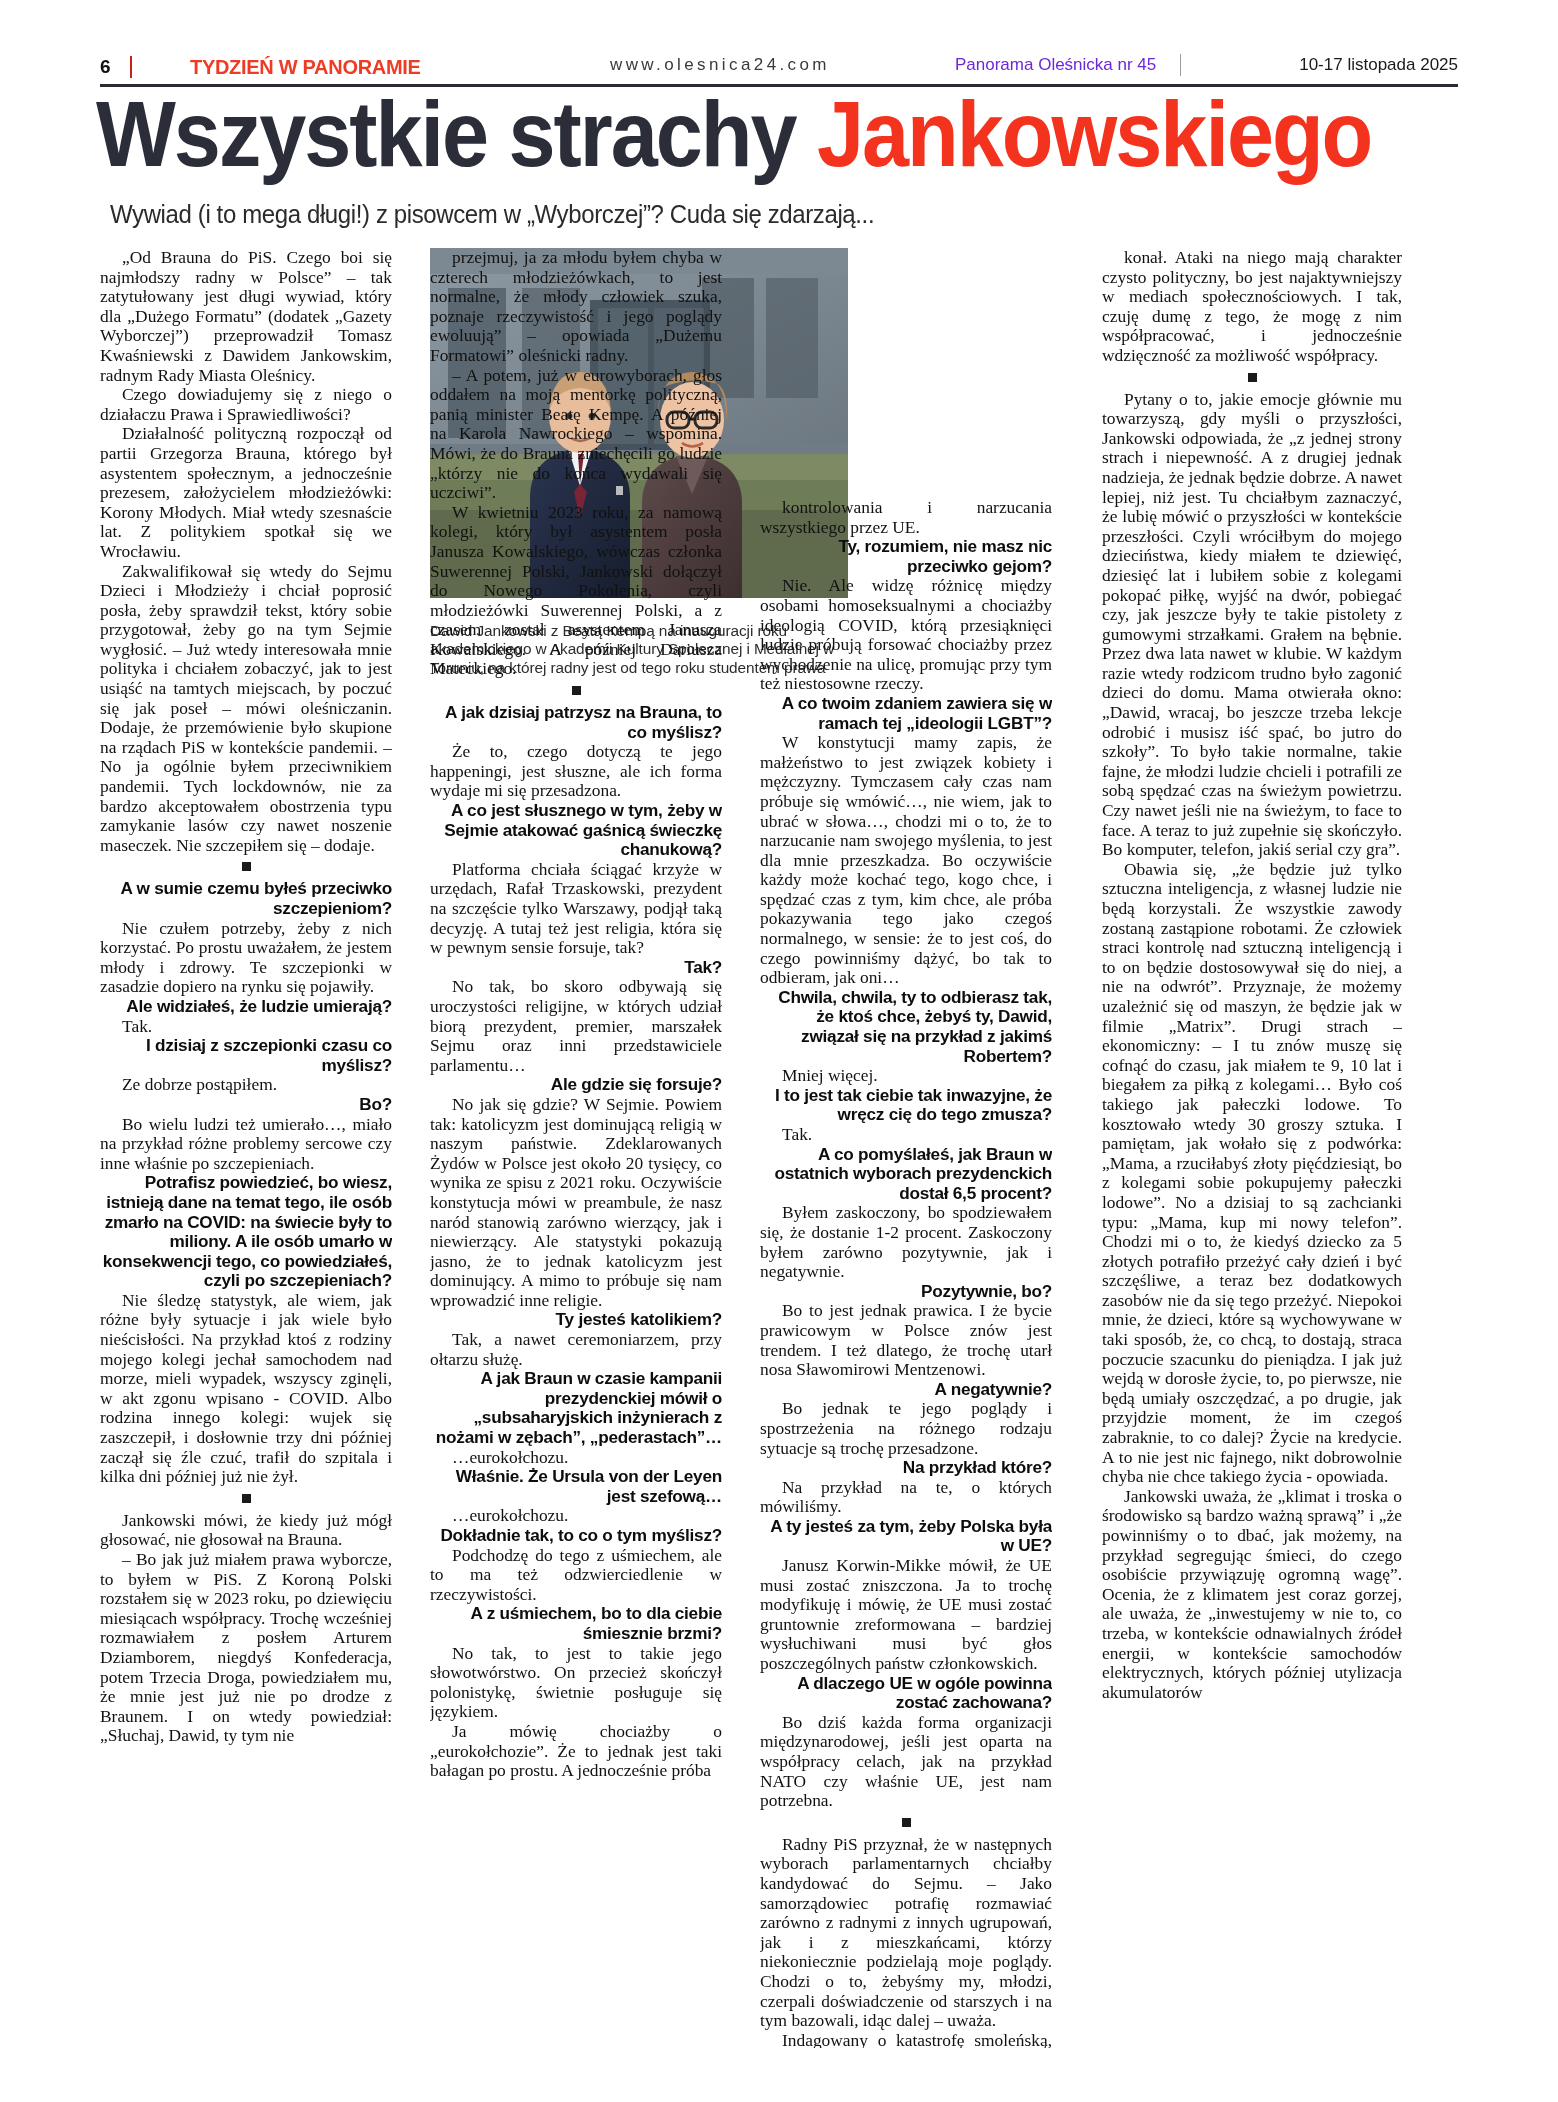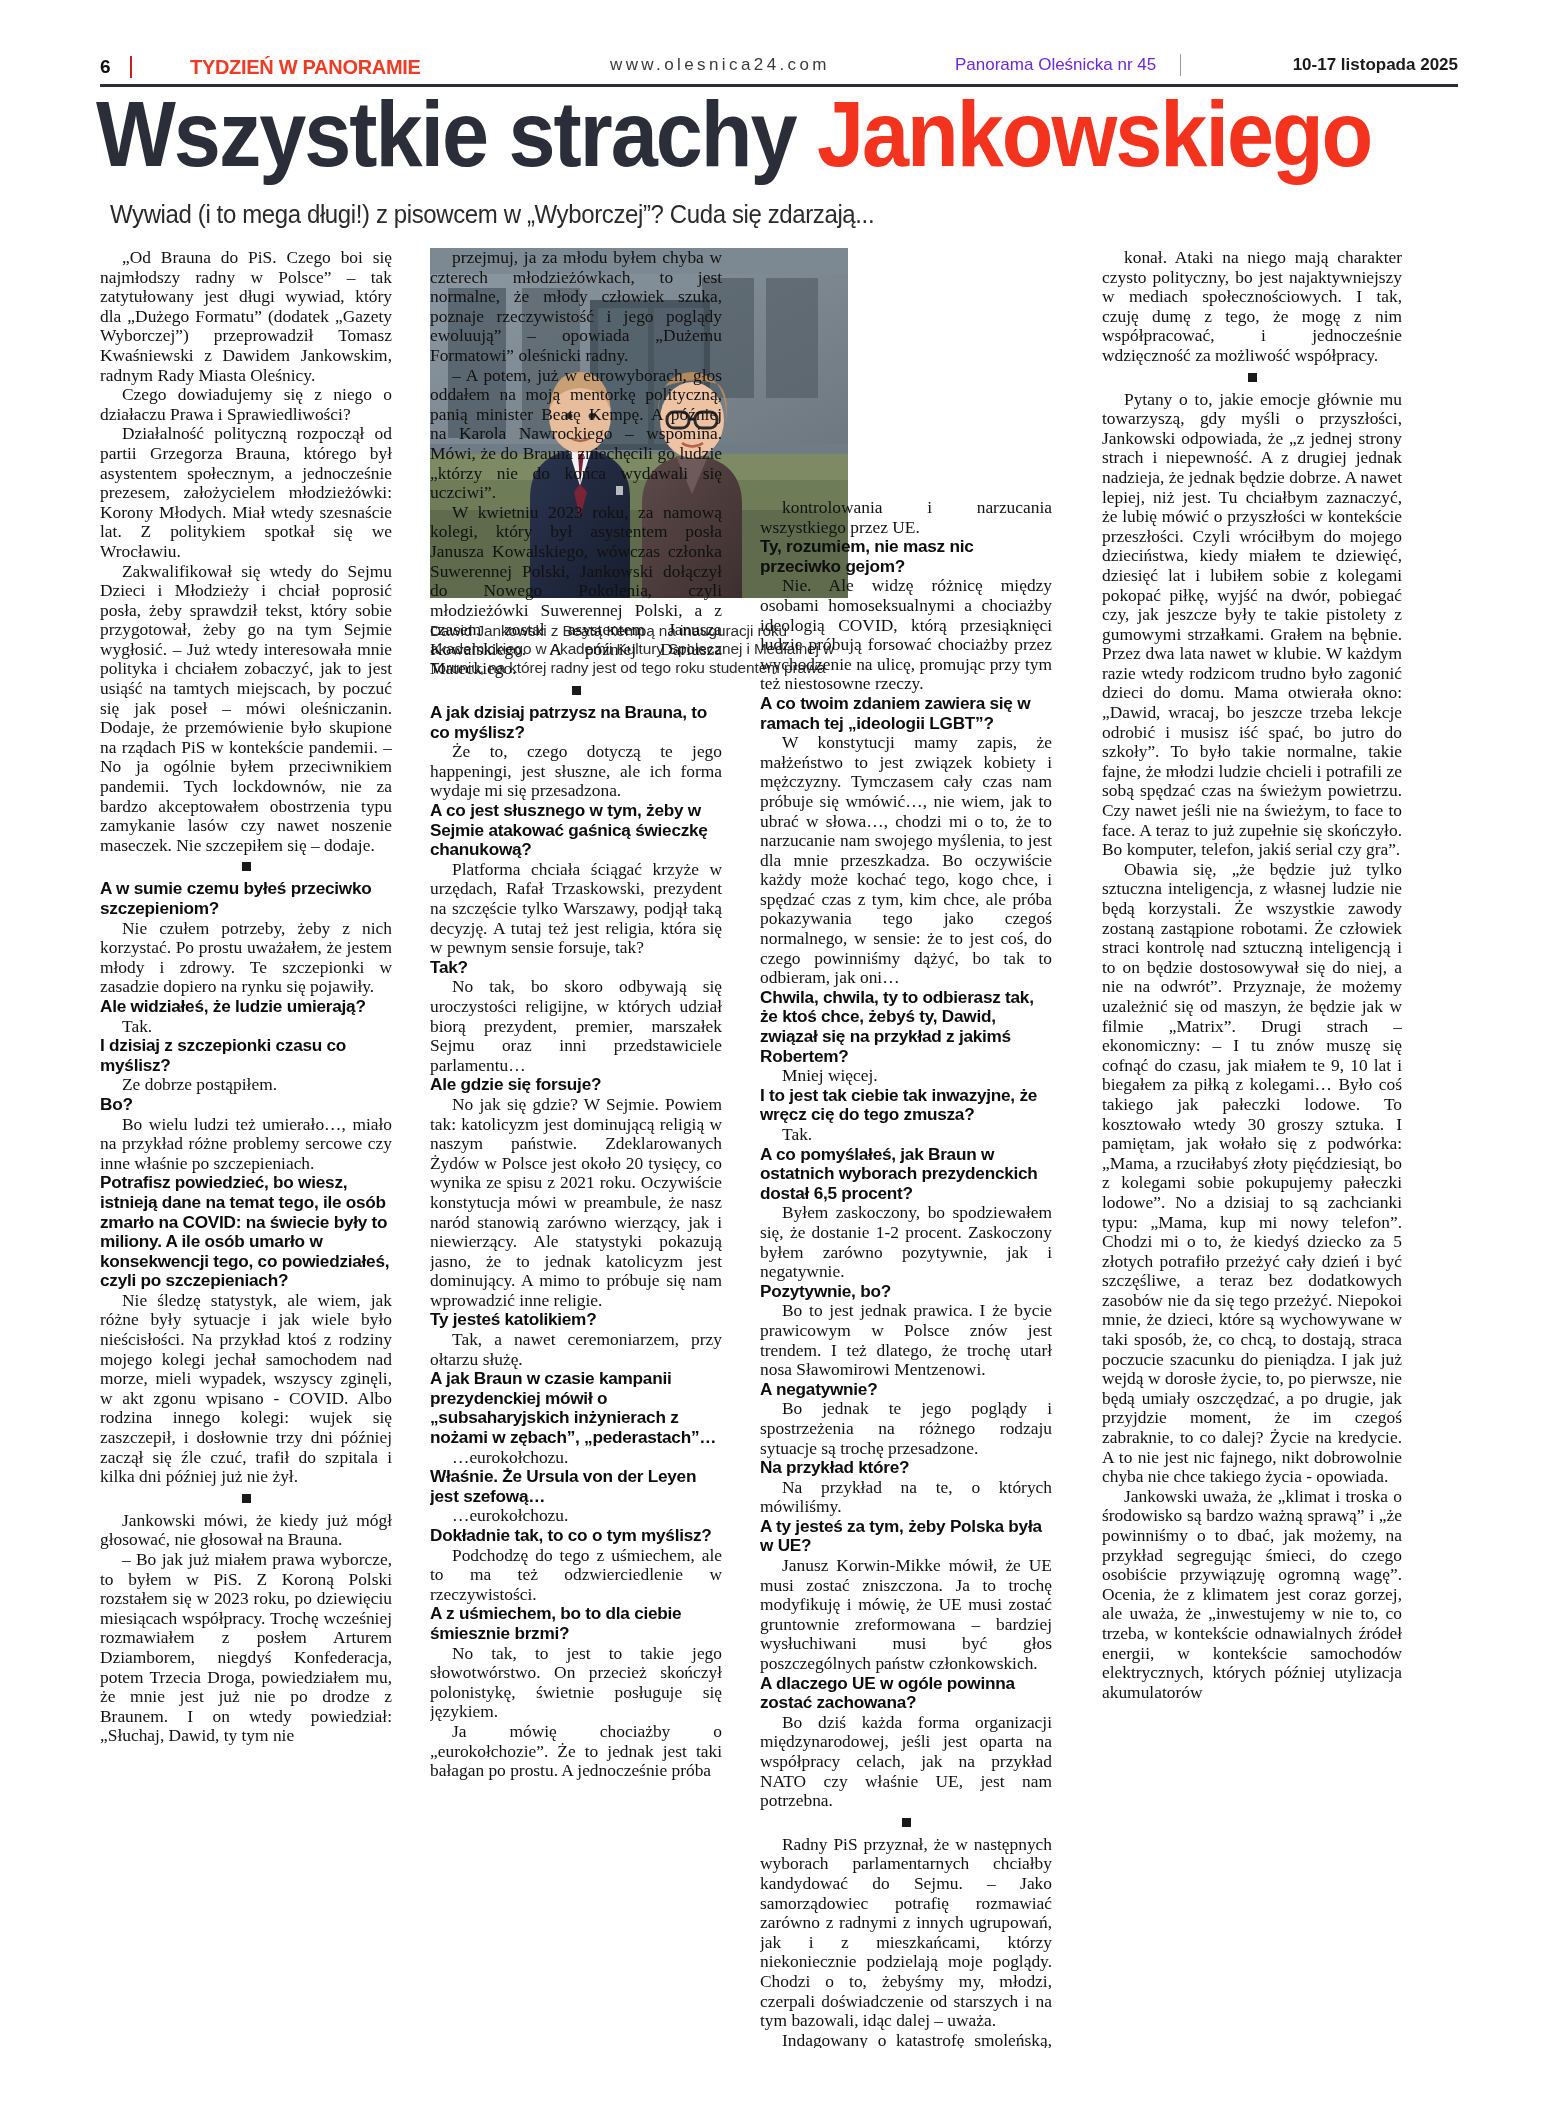--- a/index.html
+++ b/index.html
@@ -38,21 +38,21 @@
   .mast-issue{
     font-family:"Liberation Sans", sans-serif;
     font-size:17px;color:#6d28d9;white-space:nowrap;
     position:absolute;left:855px;top:3px;
   }
   .mast-divider2{
     position:absolute;left:1080px;top:2px;width:1px;height:22px;background:#9a9a9a;
   }
   .mast-date{
     font-family:"Liberation Sans", sans-serif;
-    font-weight:bold;font-size:17px;color:#1a1a1a;white-space:nowrap;
+    font-weight:normal;font-size:17px;color:#1a1a1a;white-space:nowrap;
     position:absolute;right:0px;top:3px;
   }
   .mast-line{
     position:absolute;left:100px;top:84px;width:1358px;height:3px;background:#2b2b33;
   }
 
   
   .headline{
     position:absolute;left:96px;top:92px;width:1380px;
     font-family:"Liberation Sans Narrow","Liberation Sans", sans-serif;
@@ -96,21 +96,21 @@
     text-indent:22px;
     color:#111;
     hyphens:auto;
     -webkit-hyphens:auto;
   }
   .col p.q{
     font-family:"Liberation Sans", sans-serif;
     font-weight:bold;
     font-size:17.2px;
     line-height:19.6px;
-    text-align:left;
+    text-align:right;
     text-indent:0;
     letter-spacing:-0.25px;
     color:#0d0d0d;
   }
   .bullet{
     width:100%;text-align:center;line-height:0;margin:7px 0 8px 0;
   }
   .bullet i{
     display:inline-block;width:9px;height:9px;background:#1a1a1a;
   }

